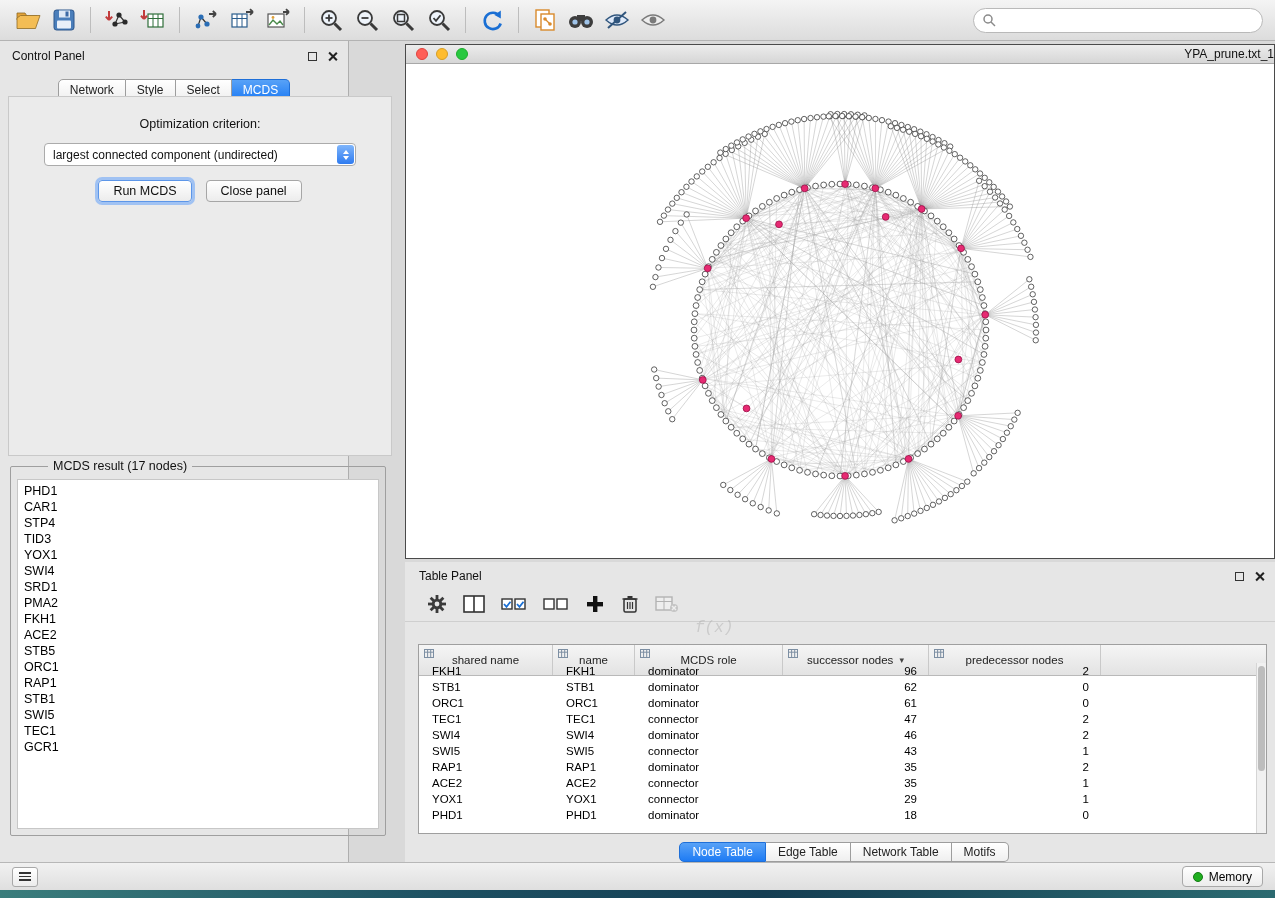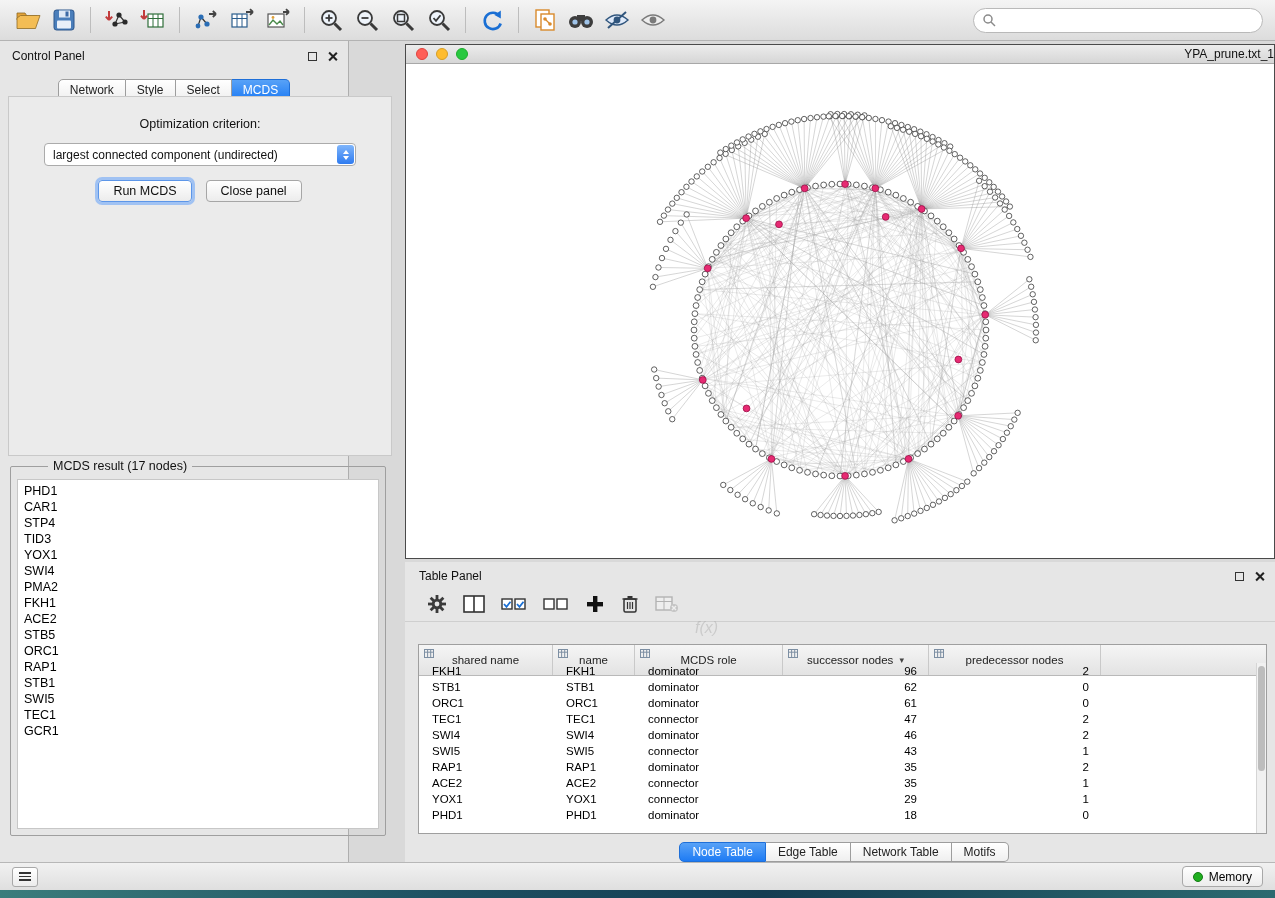--- a/index.html
+++ b/index.html
@@ -69,21 +69,21 @@
   .net-title { position:absolute; left:0; right:0; text-align:right; font-size:12px; color:#111; }
   .net-canvas { width:868px; height:494px; display:block; background:#fff; }
 
   
   .table-panel { position:absolute; left:405px; top:562px; width:870px; height:300px; background:#e6e6e6; }
   .tp-header { height:24px; display:flex; align-items:center; padding:4px 10px 0 14px; }
   .tp-toolbar { height:36px; display:flex; align-items:center; gap:16px; padding-left:22px;
     border-bottom:1px solid #cfcfcf; }
   .tp-tool { background:none; border:none; cursor:pointer; display:flex; align-items:center; justify-content:center; height:28px; }
   .tp-tool.disabled { opacity:.35; cursor:default; }
-  .fx-label { font-family:Liberation Sans, sans-serif; font-style:italic; font-size:16px; color:#9a9a9a;margin-top:48px; }
+  .fx-label { font-family:Liberation Mono, monospace; font-style:italic; font-size:16px; color:#9a9a9a;margin-top:48px; }
 
   .ttable { position:absolute; left:13px; top:82px; width:849px; height:190px; background:#fff; border:1px solid #9f9f9f; }
   .thead { display:flex; height:31px; background:linear-gradient(#f5f5f5,#e3e3e3); border-bottom:1px solid #b9b9b9; }
   .hc { position:relative; display:flex; align-items:center; justify-content:center; font-size:11.5px; color:#222;
     border-right:1px solid #c9c9c9; cursor:pointer; }
   .hc .gridicon { position:absolute; left:5px; top:4px; }
   .sort-arrow { font-size:9px; margin-left:6px; color:#444; }
   .c0 { width:134px; } .c1 { width:82px; } .c2 { width:148px; } .c3 { width:146px; } .c4 { width:172px; }
   .tbody { position:absolute; left:0; top:18px; right:10px; bottom:0; overflow:hidden; }
   .trow { display:flex; height:16px; align-items:center; }
@@ -292,20 +292,21 @@
     </div>
     <div class="mcds-fieldset">
       <span class="mcds-legend">MCDS result (17 nodes)</span>
       <div class="mcds-list">
           <div class="mcds-item">PHD1</div>
           <div class="mcds-item">CAR1</div>
           <div class="mcds-item">STP4</div>
           <div class="mcds-item">TID3</div>
           <div class="mcds-item">YOX1</div>
           <div class="mcds-item">SWI4</div>
+          <div class="mcds-item">SRD1</div>
           <div class="mcds-item">PMA2</div>
           <div class="mcds-item">FKH1</div>
           <div class="mcds-item">ACE2</div>
           <div class="mcds-item">STB5</div>
           <div class="mcds-item">ORC1</div>
           <div class="mcds-item">RAP1</div>
           <div class="mcds-item">STB1</div>
           <div class="mcds-item">SWI5</div>
           <div class="mcds-item">TEC1</div>
           <div class="mcds-item">GCR1</div>

